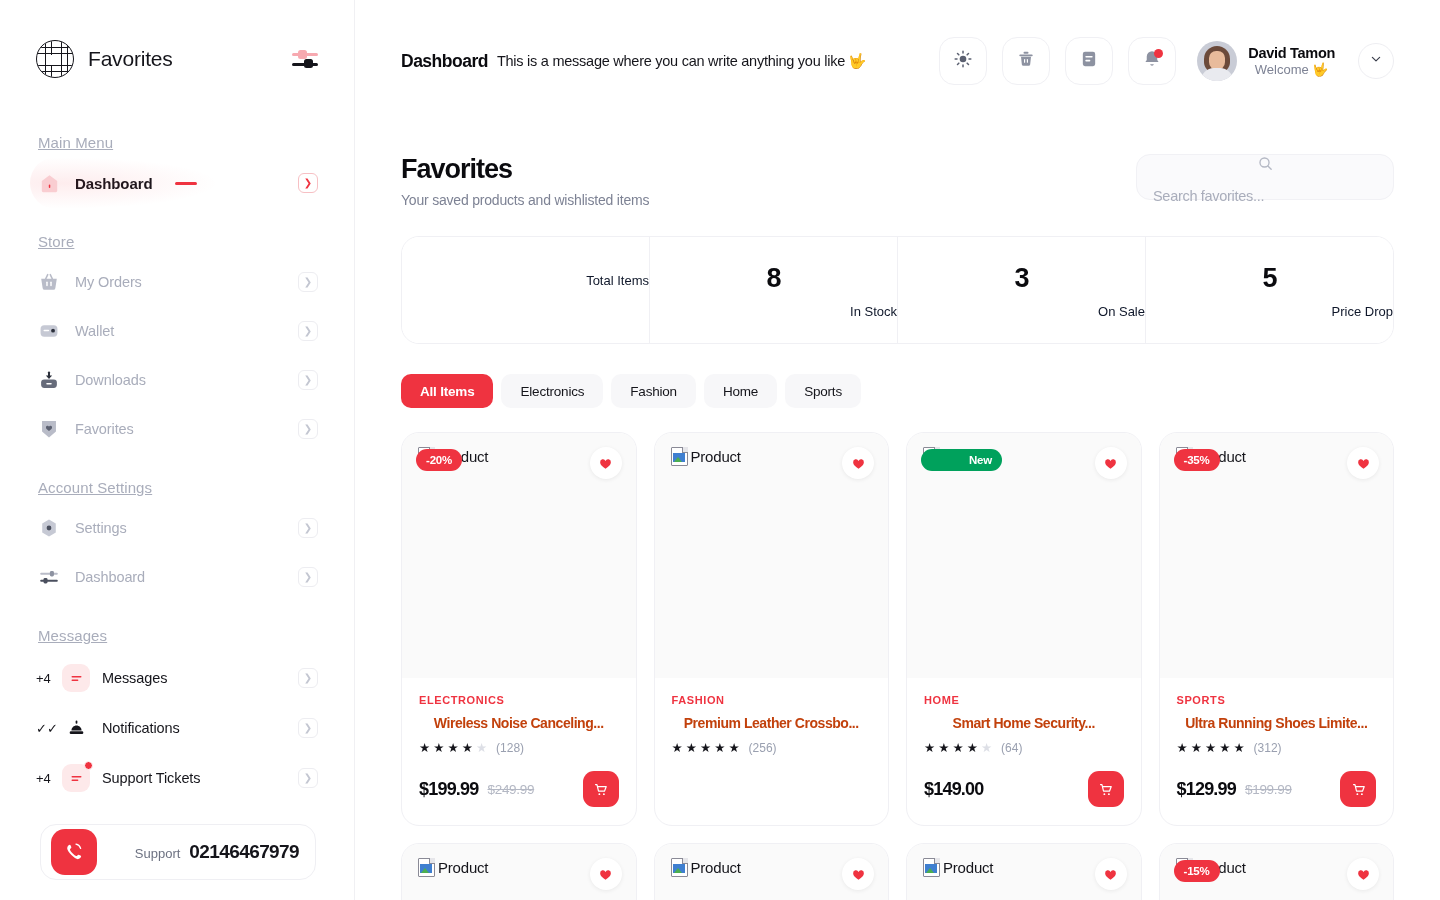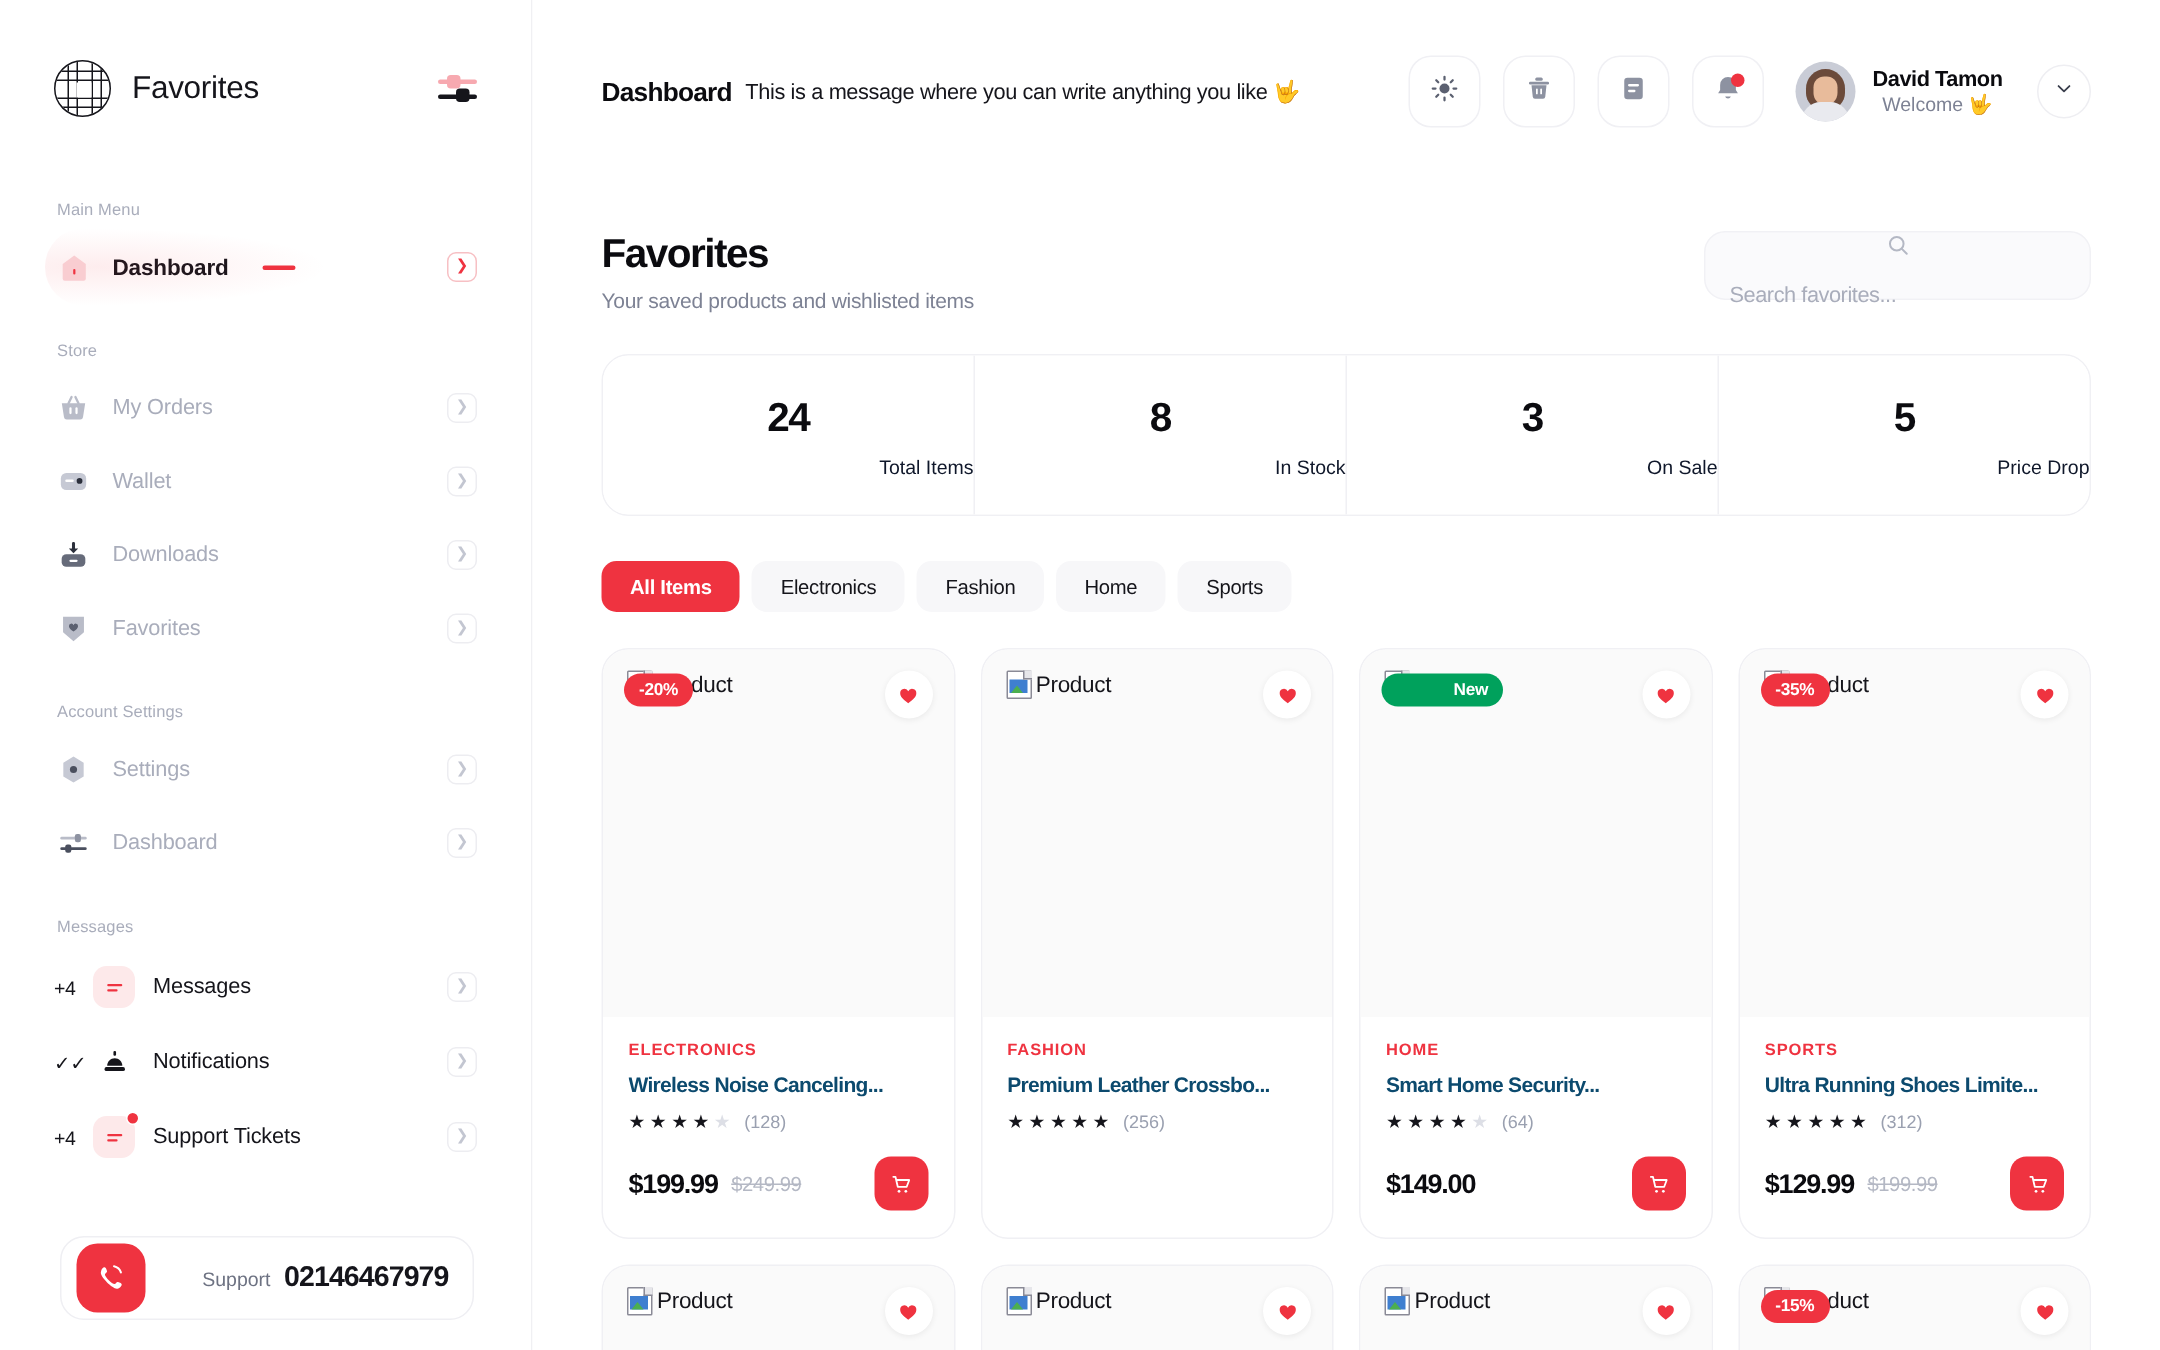--- a/index.html
+++ b/index.html
@@ -37,22 +37,23 @@
     font-size: 21px; font-weight: 400; letter-spacing: -0.2px;
     margin-left: 14px; color: #15151b;
   }
   .sliders-icon {
     margin-left: auto; width: 26px; height: 20px; position: relative;
   }
   .sliders-icon .track { position: absolute; height: 2.5px; border-radius: 2px; }
   .sliders-icon .knob { position: absolute; width: 9px; height: 9px; border-radius: 2.5px; }
 
   .sec-label {
-    font-size: 11px; color: #a9adbb; letter-spacing: .1px;
+    font-size: 15px; color: #a9adbb; letter-spacing: .1px;
     margin: 24px 0 10px 2px;
+    text-decoration: underline;
   }
   .sec-label.tight { margin-top: 28px; }
 
   .nav-item {
     display: flex; align-items: center; gap: 13px;
     height: 44px; margin-bottom: 5px; position: relative;
     cursor: pointer; border-radius: 12px;
   }
   .nav-ico {
     width: 26px; height: 26px; flex: 0 0 26px;
@@ -197,22 +198,22 @@
   .badge.sale { background: #ef3340; }
   .badge.new { background: #00a15c; padding-left: 48px; }
   .fav-btn {
     position: absolute; right: 14px; top: 14px; width: 32px; height: 32px;
     border-radius: 50%; background: #fff; display: flex; align-items: center;
     justify-content: center; box-shadow: 0 1px 4px rgba(0,0,0,.07); cursor: pointer;
   }
   .card-body { padding: 16px 17px 18px 17px; }
   .cat { font-size: 11px; font-weight: 700; color: #ef3340; letter-spacing: .6px; }
   .pname2 {
-    font-size: 14px; font-weight: 800; letter-spacing: -.45px; color: #0c4a6e;
-    margin-top: 9px; white-space: nowrap; overflow: hidden;
+    font-size: 14px; font-weight: 800; letter-spacing: -.45px; color: #c2410c;
+    margin-top: 9px; white-space: nowrap; overflow: hidden; text-align: center;
   }
   .rating { display: flex; align-items: center; gap: 3px; margin-top: 10px; }
   .star { font-size: 12.5px; color: #15151b; line-height: 1; }
   .star.off { color: #dddfe6; }
   .rcount { font-size: 12px; color: #9aa0b0; margin-left: 6px; }
   .price-row { display: flex; align-items: center; margin-top: 16px; }
   .price { font-size: 18px; font-weight: 800; letter-spacing: -.8px; color: #0b0b0f; }
   .old-price { font-size: 13.5px; color: #b4b8c4; text-decoration: line-through; margin-left: 9px; letter-spacing: -.3px; }
   .cart-btn {
     margin-left: auto; width: 36px; height: 36px; border-radius: 11px;
@@ -474,21 +475,20 @@
               <circle cx="10.6" cy="10.6" r="6.4" stroke="#b4b8c4" stroke-width="1.9" fill="none"></circle>
               <path d="M15.4 15.4 20 20" stroke="#b4b8c4" stroke-width="1.9" stroke-linecap="round"></path>
             </svg>
         </span>
         <input type="text" placeholder="Search favorites..." style="">
       </div>
     </div>
 
     <div class="stats">
       <div class="stat">
-        <div class="stat-num">24</div>
         <div class="stat-lbl">Total Items</div>
       </div>
       <div class="stat">
         <div class="stat-num">8</div>
         <div class="stat-lbl">In Stock</div>
       </div>
       <div class="stat">
         <div class="stat-num">3</div>
         <div class="stat-lbl">On Sale</div>
       </div>

